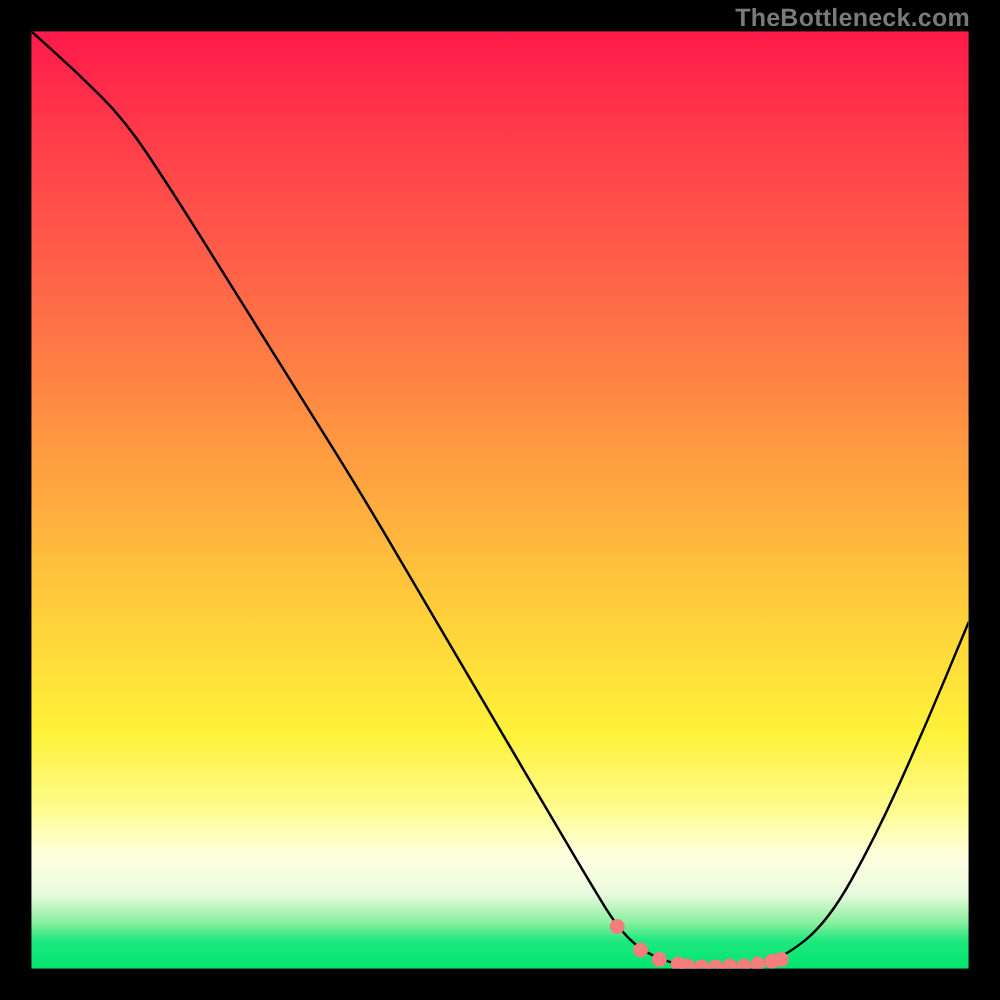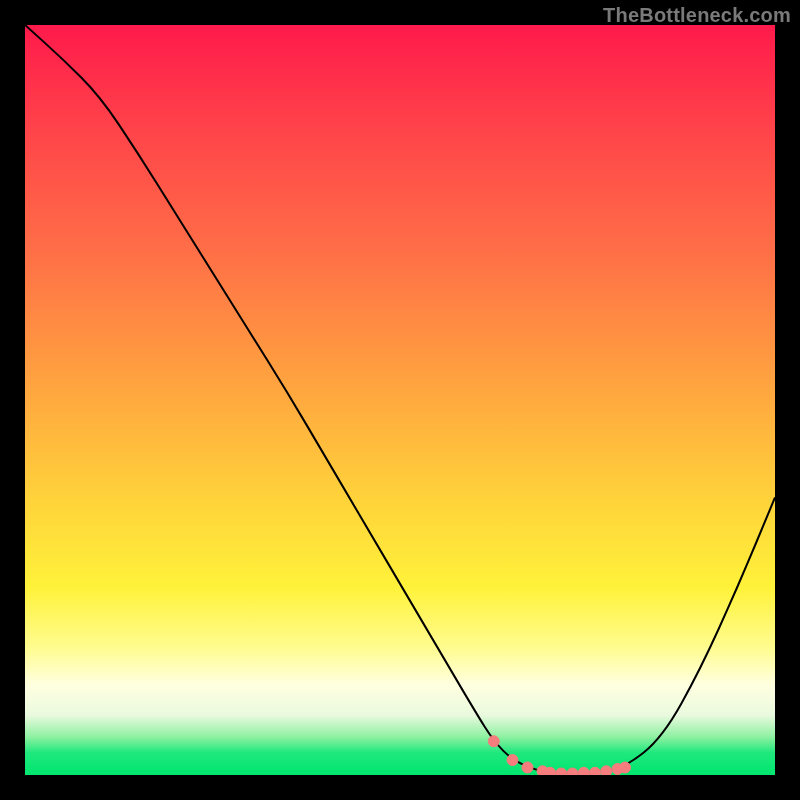--- a/index.html
+++ b/index.html
@@ -12,21 +12,21 @@
     font-family: Arial, Helvetica, sans-serif;
   }
   .chart-container {
     position: relative;
     width: 800px;
     height: 800px;
   }
   .watermark {
     position: absolute;
     top: 4px;
-    right: 9px;
+    right: 24px;
     color: #7a7a7a;
     font-size: 20px;
     font-weight: 600;
     letter-spacing: 0.2px;
     z-index: 10;
   }
   .plot-frame {
     position: absolute;
     left: 25px;
     top: 25px;

